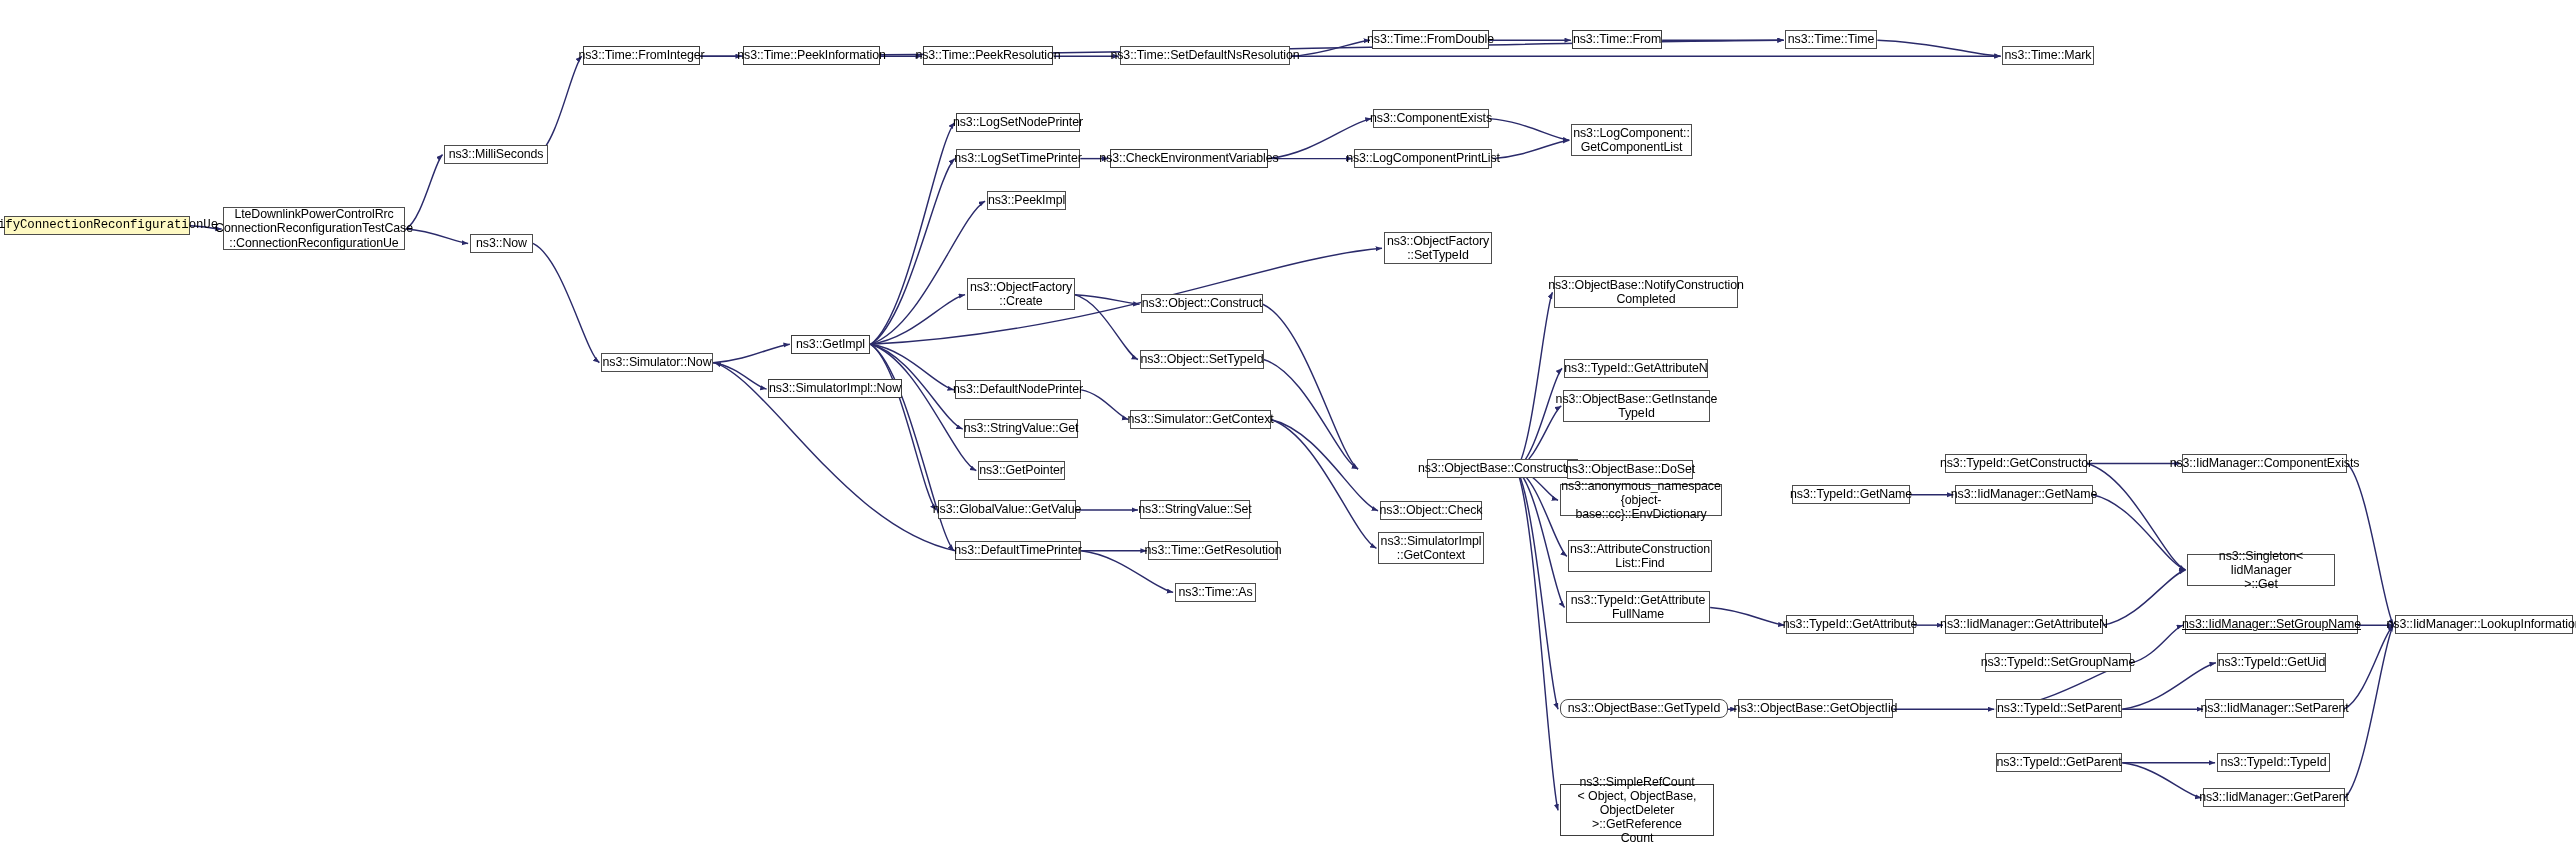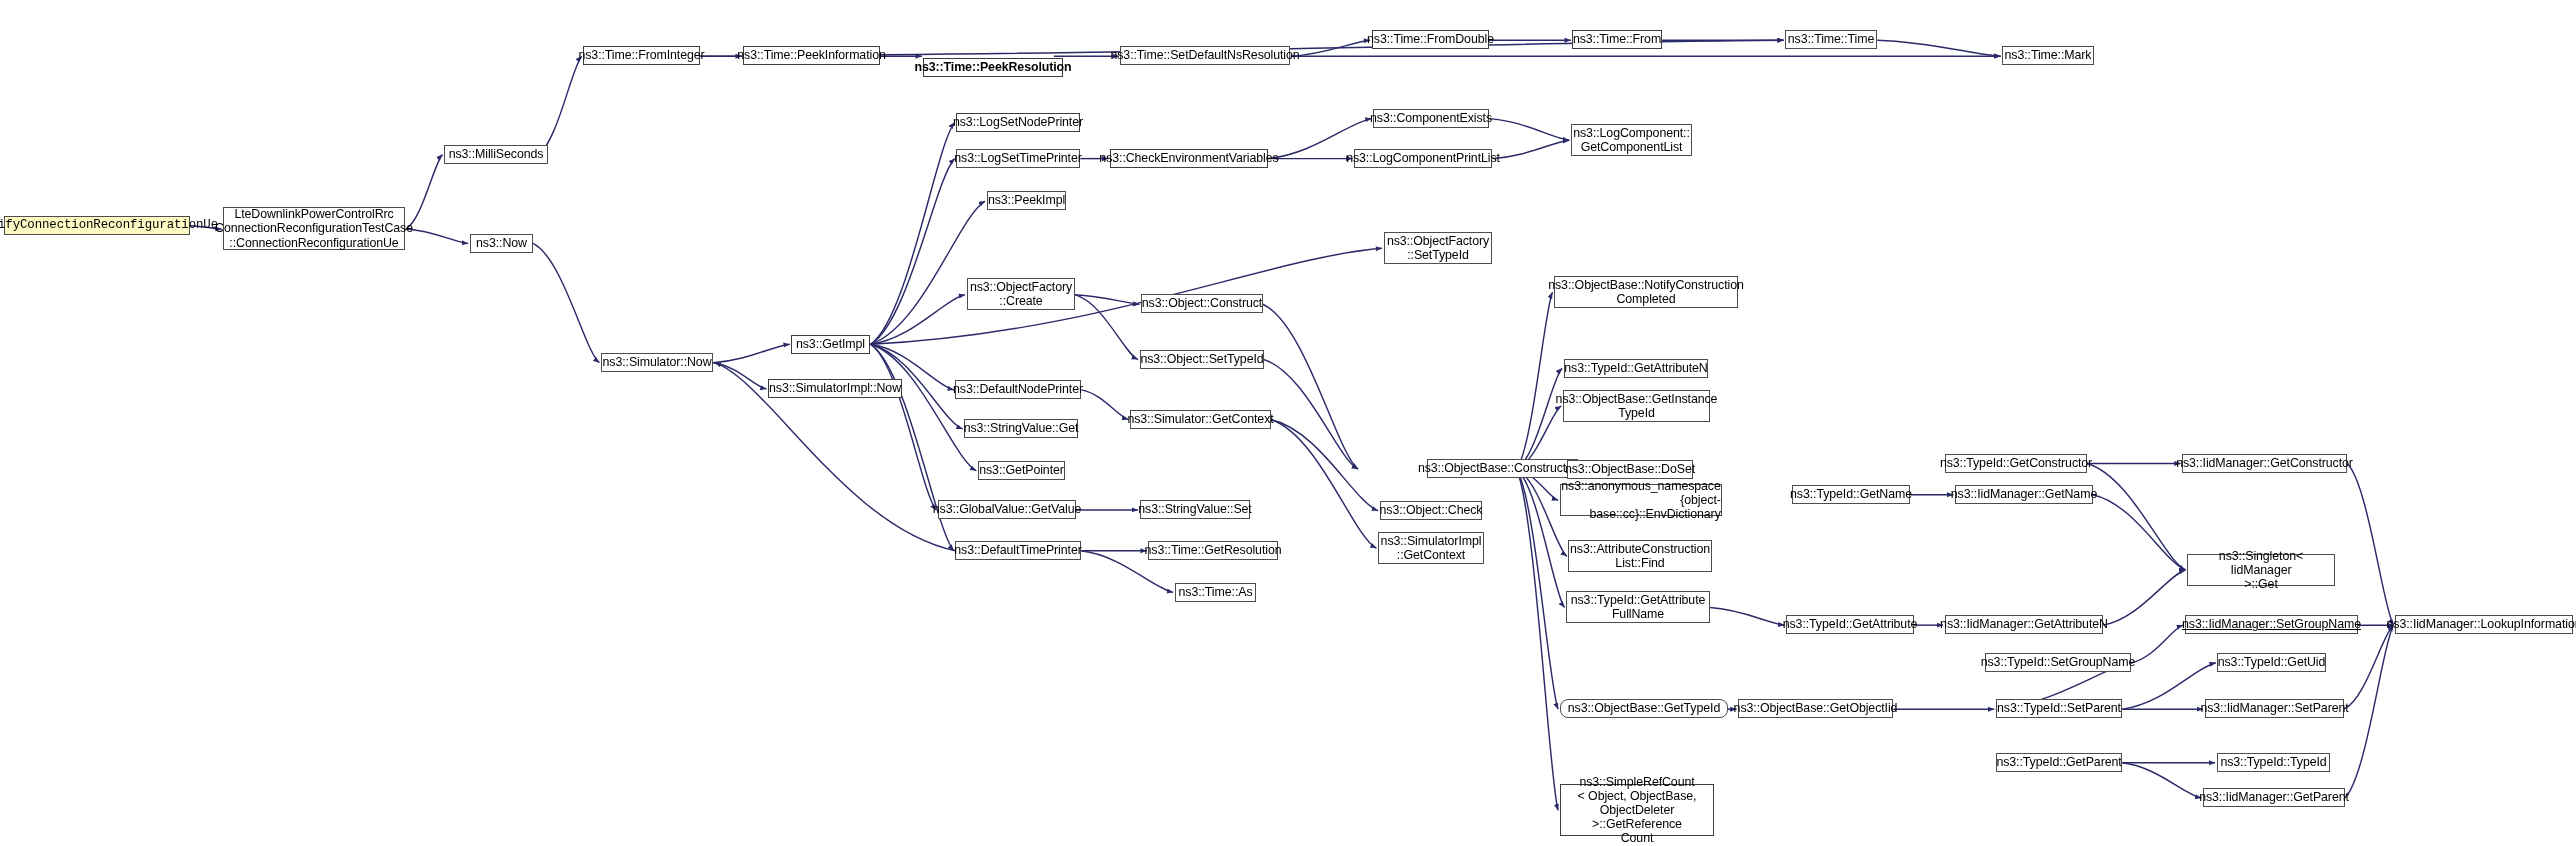--- a/index.html
+++ b/index.html
@@ -135,21 +135,21 @@
   </svg>
   <div id="nodes">
       <div class="node root thick" style="left: 4px; top: 216px; width: 186px; height: 19px;">NotifyConnectionReconfigurationUe</div>
       <div class="node thick" style="left: 223px; top: 207px; width: 182px; height: 43px;">LteDownlinkPowerControlRrc
 ConnectionReconfigurationTestCase
 ::ConnectionReconfigurationUe</div>
       <div class="node thick" style="left: 444px; top: 145px; width: 104px; height: 19px;">ns3::MilliSeconds</div>
       <div class="node thick" style="left: 470px; top: 234px; width: 63px; height: 19px;">ns3::Now</div>
       <div class="node" style="left: 583px; top: 46px; width: 117px; height: 19px;">ns3::Time::FromInteger</div>
       <div class="node" style="left: 743px; top: 46px; width: 137px; height: 19px;">ns3::Time::PeekInformation</div>
-      <div class="node" style="left: 923px; top: 58px; width: 140px; height: 19px; font-weight: bold;">ns3::Time::PeekResolution</div>
+      <div class="node" style="left: 923px; top: 46px; width: 130px; height: 19px;">ns3::Time::PeekResolution</div>
       <div class="node thick" style="left: 1120px; top: 46px; width: 170px; height: 19px;">ns3::Time::SetDefaultNsResolution</div>
       <div class="node" style="left: 1372px; top: 30px; width: 117px; height: 19px;">ns3::Time::FromDouble</div>
       <div class="node" style="left: 1572px; top: 30px; width: 90px; height: 19px;">ns3::Time::From</div>
       <div class="node thick" style="left: 1785px; top: 30px; width: 92px; height: 19px;">ns3::Time::Time</div>
       <div class="node thick" style="left: 2002px; top: 46px; width: 92px; height: 19px;">ns3::Time::Mark</div>
       <div class="node" style="left: 956px; top: 113px; width: 124px; height: 19px;">ns3::LogSetNodePrinter</div>
       <div class="node thick" style="left: 956px; top: 149px; width: 124px; height: 19px; text-align: right;">ns3::LogSetTimePrinter</div>
       <div class="node thick" style="left: 987px; top: 191px; width: 79px; height: 19px;">ns3::PeekImpl</div>
       <div class="node" style="left: 1110px; top: 149px; width: 158px; height: 19px;">ns3::CheckEnvironmentVariables</div>
       <div class="node thick" style="left: 1373px; top: 109px; width: 116px; height: 19px;">ns3::ComponentExists</div>
@@ -177,41 +177,41 @@
       <div class="node thick" style="left: 1427px; top: 459px; width: 151px; height: 19px;">ns3::ObjectBase::ConstructSelf</div>
       <div class="node thick" style="left: 1380px; top: 501px; width: 102px; height: 19px;">ns3::Object::Check</div>
       <div class="node thick" style="left: 1378px; top: 532px; width: 106px; height: 32px;">ns3::SimulatorImpl
 ::GetContext</div>
       <div class="node thick" style="left: 1554px; top: 276px; width: 184px; height: 32px;">ns3::ObjectBase::NotifyConstruction
 Completed</div>
       <div class="node thick" style="left: 1564px; top: 359px; width: 144px; height: 19px;">ns3::TypeId::GetAttributeN</div>
       <div class="node thick" style="left: 1563px; top: 390px; width: 147px; height: 32px;">ns3::ObjectBase::GetInstance
 TypeId</div>
       <div class="node thick" style="left: 1567px; top: 460px; width: 126px; height: 19px;">ns3::ObjectBase::DoSet</div>
-      <div class="node thick" style="left: 1560px; top: 484px; width: 162px; height: 32px; text-align: right;">ns3::anonymous_namespace
+      <div class="node thick" style="left: 1560px; top: 484px; width: 162px; height: 32px;">ns3::anonymous_namespace
 {object-base::cc}::EnvDictionary</div>
       <div class="node thick" style="left: 1568px; top: 540px; width: 144px; height: 32px;">ns3::AttributeConstruction
 List::Find</div>
       <div class="node thick" style="left: 1566px; top: 591px; width: 144px; height: 32px;">ns3::TypeId::GetAttribute
 FullName</div>
       <div class="node thick" style="left: 1560px; top: 699px; width: 168px; height: 19px; border-radius: 8px;">ns3::ObjectBase::GetTypeId</div>
       <div class="node" style="left: 1560px; top: 784px; width: 154px; height: 52px;">ns3::SimpleRefCount
 &lt; Object, ObjectBase,
  ObjectDeleter &gt;::GetReference
 Count</div>
       <div class="node thick" style="left: 1792px; top: 485px; width: 118px; height: 19px;">ns3::TypeId::GetName</div>
       <div class="node thick" style="left: 1786px; top: 615px; width: 128px; height: 19px;">ns3::TypeId::GetAttribute</div>
       <div class="node thick" style="left: 1738px; top: 699px; width: 155px; height: 19px;">ns3::ObjectBase::GetObjectIid</div>
       <div class="node thick" style="left: 1945px; top: 454px; width: 142px; height: 19px;">ns3::TypeId::GetConstructor</div>
       <div class="node thick" style="left: 1955px; top: 485px; width: 138px; height: 19px;">ns3::IidManager::GetName</div>
       <div class="node thick" style="left: 1945px; top: 615px; width: 158px; height: 19px;">ns3::IidManager::GetAttributeN</div>
       <div class="node thick" style="left: 1985px; top: 653px; width: 146px; height: 19px;">ns3::TypeId::SetGroupName</div>
       <div class="node thick" style="left: 1996px; top: 699px; width: 126px; height: 19px;">ns3::TypeId::SetParent</div>
       <div class="node thick" style="left: 1996px; top: 753px; width: 126px; height: 19px;">ns3::TypeId::GetParent</div>
-      <div class="node thick" style="left: 2182px; top: 454px; width: 165px; height: 19px;">ns3::IidManager::GetConstructor</div>
+      <div class="node thick" style="left: 2182px; top: 454px; width: 165px; height: 19px;">ns3::IidManager::ComponentExists</div>
       <div class="node thick" style="left: 2187px; top: 554px; width: 148px; height: 32px;">ns3::Singleton&lt; IidManager
 &gt;::Get</div>
       <div class="node thick" style="left: 2185px; top: 615px; width: 173px; height: 19px; text-decoration: underline;">ns3::IidManager::SetGroupName</div>
       <div class="node thick" style="left: 2217px; top: 653px; width: 109px; height: 19px;">ns3::TypeId::GetUid</div>
       <div class="node thick" style="left: 2205px; top: 699px; width: 139px; height: 19px;">ns3::IidManager::SetParent</div>
       <div class="node thick" style="left: 2217px; top: 753px; width: 113px; height: 19px;">ns3::TypeId::TypeId</div>
       <div class="node thick" style="left: 2203px; top: 788px; width: 142px; height: 19px;">ns3::IidManager::GetParent</div>
       <div class="node thick" style="left: 2395px; top: 615px; width: 178px; height: 19px;">ns3::IidManager::LookupInformation</div>
     </div>
 </div>

